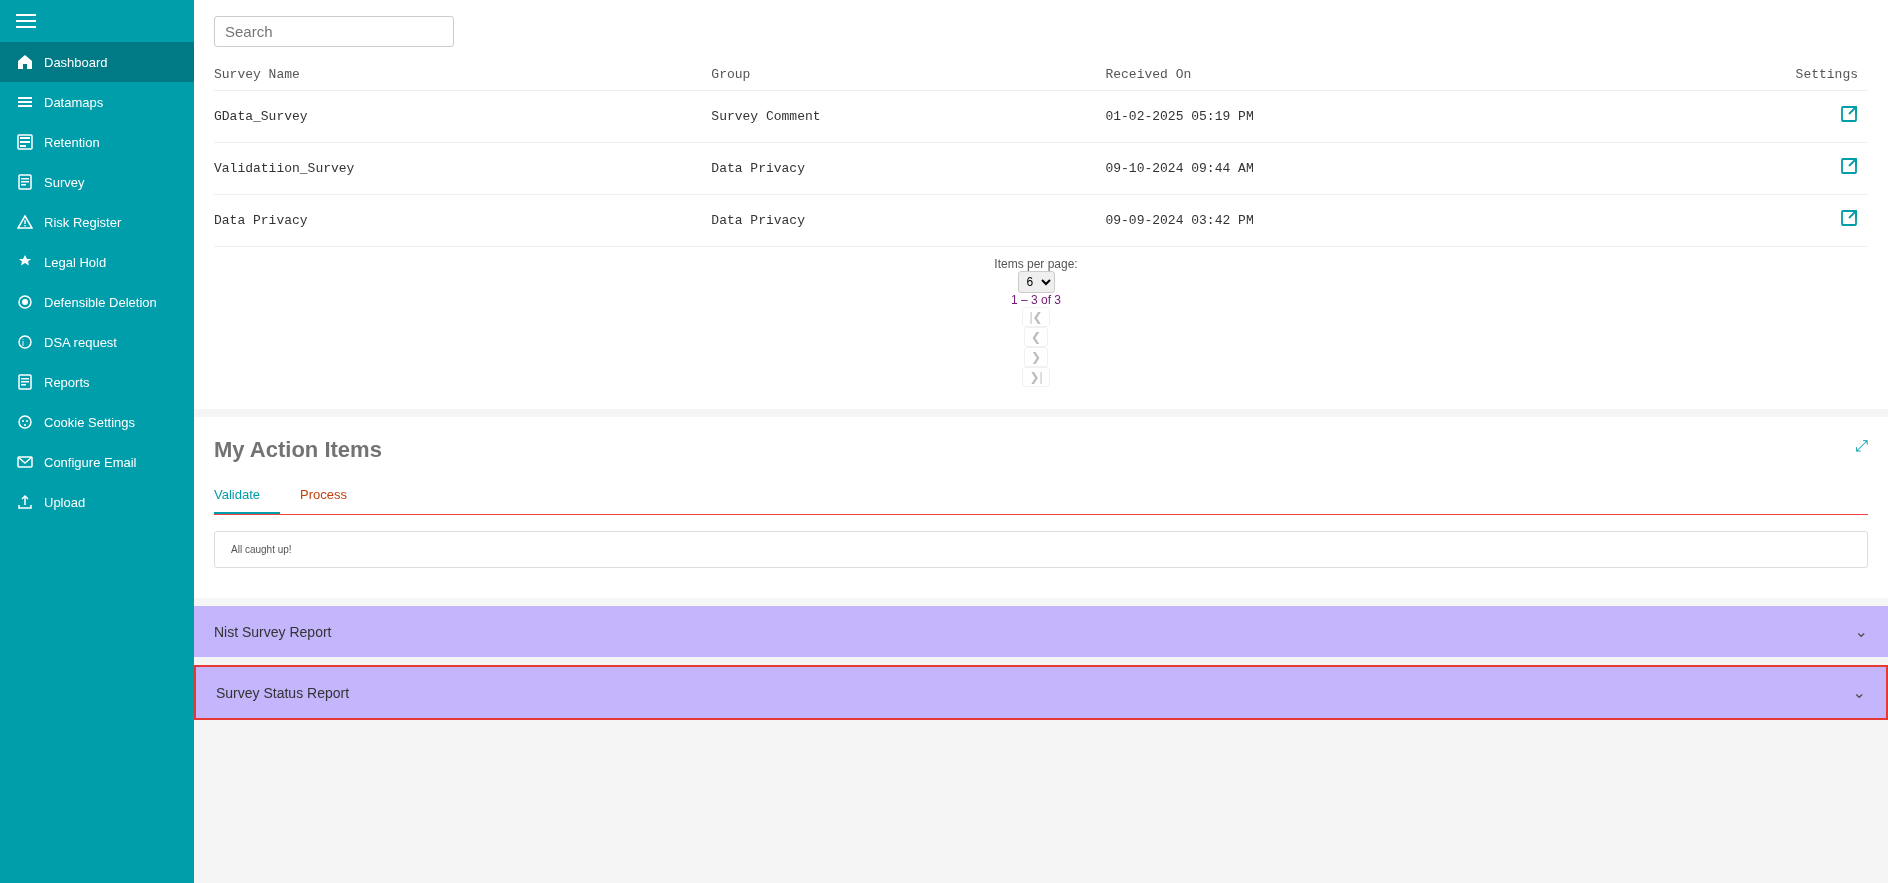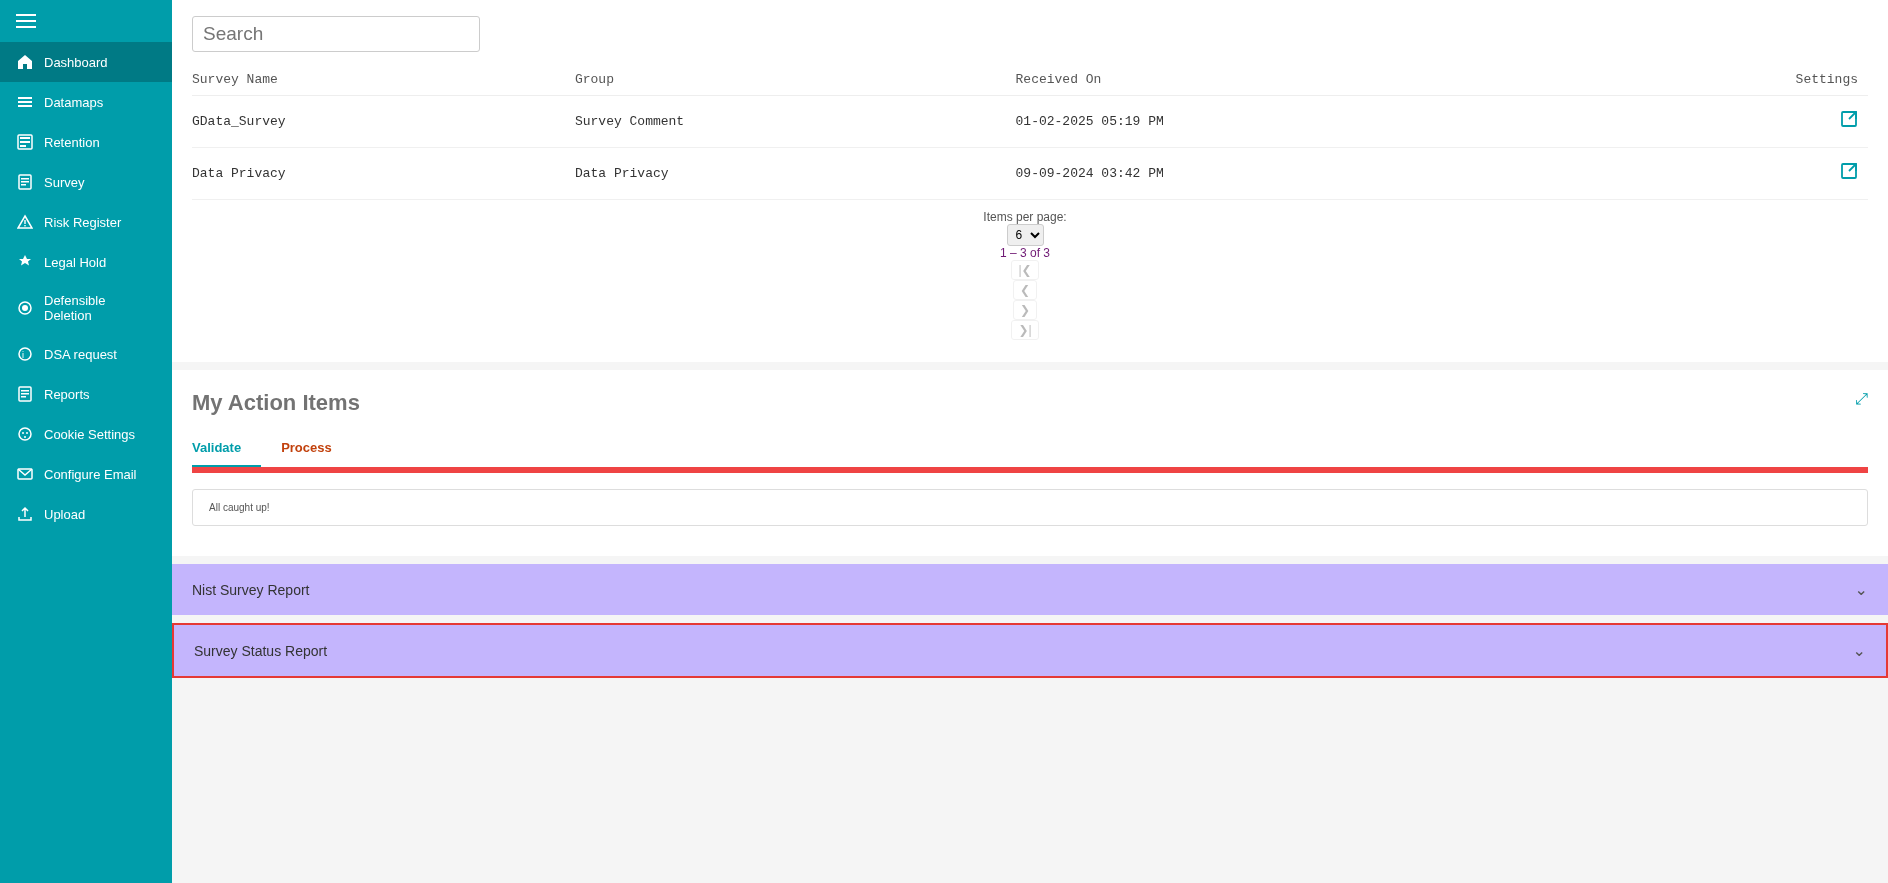--- a/index.html
+++ b/index.html
@@ -1,20 +1,20 @@
 <!DOCTYPE html>
 <html><head>
   <meta charset="utf-8">
   <style>
     * { box-sizing: border-box; margin: 0; padding: 0; }
     body { font-family: Arial, sans-serif; font-size: 13px; display: flex; height: 883px; overflow: hidden; background: #f5f5f5; }
 
     
     .sidebar {
-      width: 172px;
+      width: 194px;
       background: #009daa;
       color: white;
       flex-shrink: 0;
       display: flex;
       flex-direction: column;
     }
     .sidebar-header {
       padding: 14px 16px;
       display: flex;
       align-items: center;
@@ -73,22 +73,22 @@
     }
 
     
     .search-bar {
       margin-bottom: 12px;
     }
     .search-input {
       border: 1px solid #ccc;
       border-radius: 3px;
       padding: 6px 10px;
-      width: 288px;
-      font-size: 19px;
+      width: 240px;
+      font-size: 15px;
       color: #aaa;
       outline: none;
     }
 
     
     .table {
       width: 100%;
       border-collapse: collapse;
       font-family: Liberation Mono, monospace;
     }
@@ -152,23 +152,22 @@
       position: relative;
     }
     .action-items-title {
       color: #737373;
       font-size: 22px;
       font-weight: 600;
       margin-bottom: 16px;
     }
     .tabs {
       display: flex;
-      border-bottom: 6px solid #ef4444;
+      border-bottom: 1px solid #ef4444;
       margin-bottom: 16px;
-      font-weight: bold;
     }
     .tab {
       padding: 8px 20px 10px 0;
       cursor: pointer;
       font-size: 13px;
       color: #c2410c;
       margin-right: 20px;
       border-bottom: 2px solid transparent;
     }
     .tab.active {
@@ -384,20 +383,34 @@
         <span class="action-icon" title="Open">
           <svg width="18" height="18" viewBox="0 0 18 18" fill="none" stroke="#009daa" stroke-width="1.8">
             <rect x="2" y="2" width="14" height="14" rx="1"></rect>
             <polyline points="9,2 16,2 16,9"></polyline>
             <line x1="9" y1="9" x2="16" y2="2"></line>
           </svg>
         </span>
       </td>
     </tr>
             <tr>
+      <td>Validatiion_Survey</td>
+      <td>Data Privacy</td>
+      <td>09-10-2024 09:44 AM</td>
+      <td class="actions-col">
+        <span class="action-icon" title="Open">
+          <svg width="18" height="18" viewBox="0 0 18 18" fill="none" stroke="#009daa" stroke-width="1.8">
+            <rect x="2" y="2" width="14" height="14" rx="1"></rect>
+            <polyline points="9,2 16,2 16,9"></polyline>
+            <line x1="9" y1="9" x2="16" y2="2"></line>
+          </svg>
+        </span>
+      </td>
+    </tr>
+            <tr>
       <td>Data Privacy</td>
       <td>Data Privacy</td>
       <td>09-09-2024 03:42 PM</td>
       <td class="actions-col">
         <span class="action-icon" title="Open">
           <svg width="18" height="18" viewBox="0 0 18 18" fill="none" stroke="#009daa" stroke-width="1.8">
             <rect x="2" y="2" width="14" height="14" rx="1"></rect>
             <polyline points="9,2 16,2 16,9"></polyline>
             <line x1="9" y1="9" x2="16" y2="2"></line>
           </svg>

